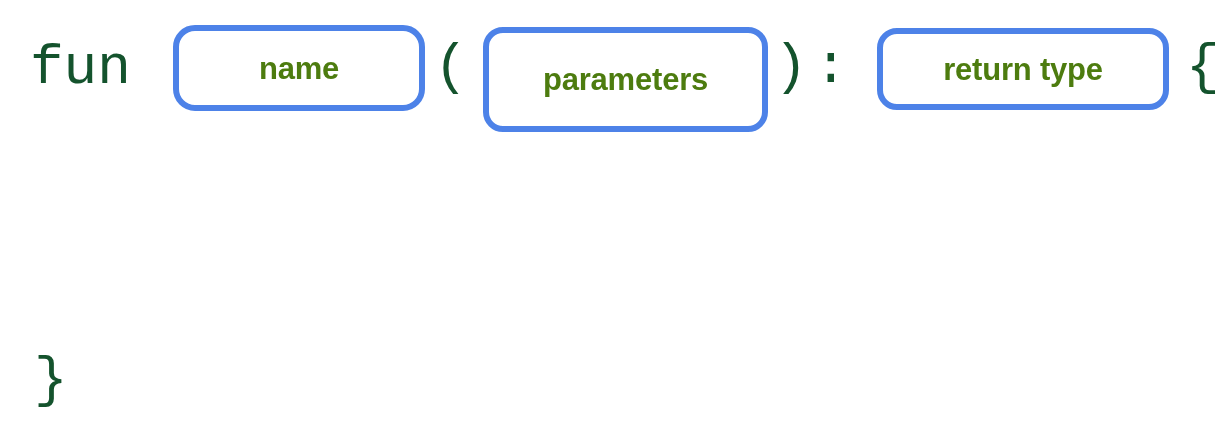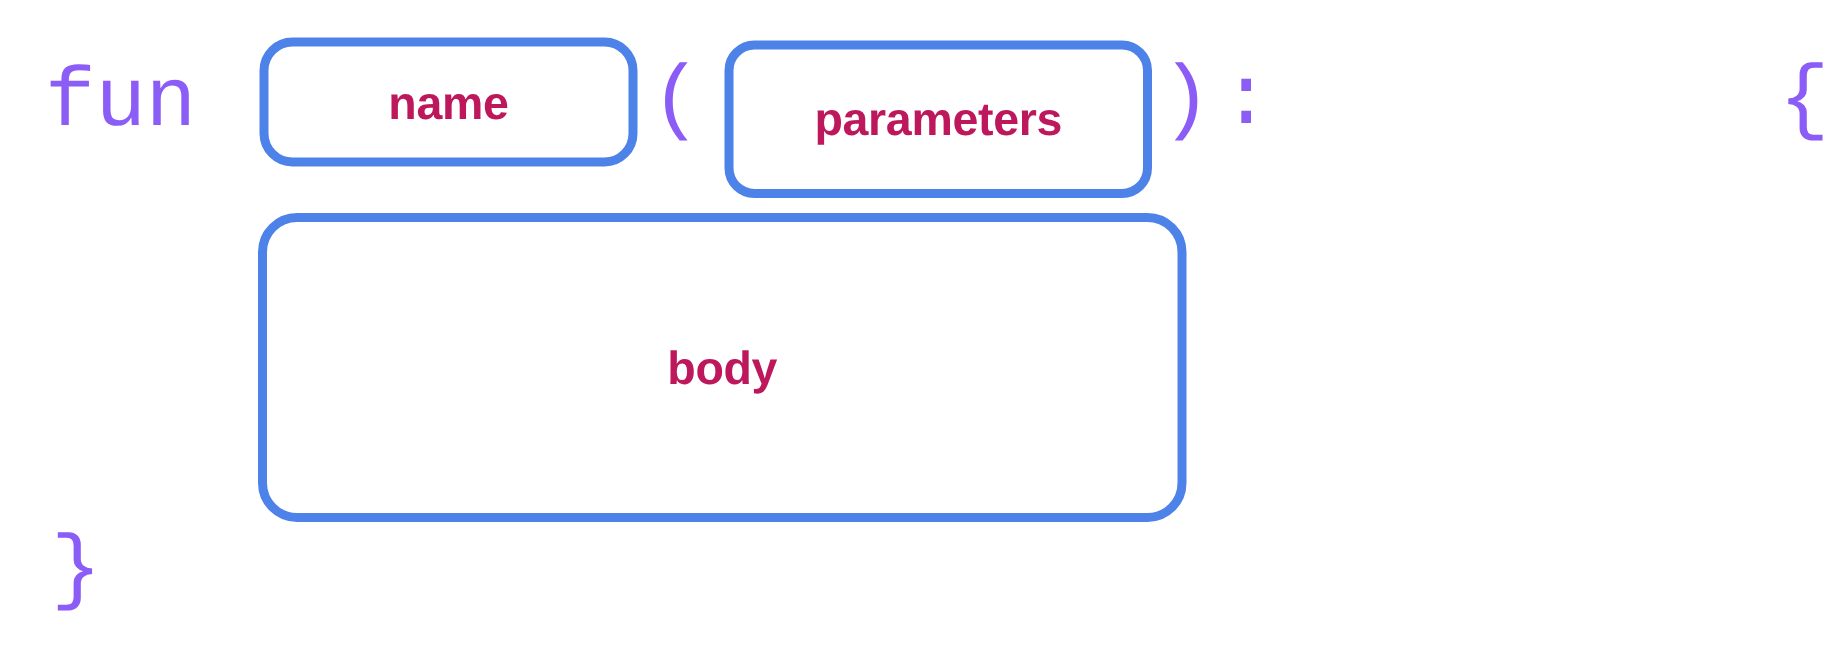--- a/index.html
+++ b/index.html
@@ -24,21 +24,21 @@
     width: 1224px;
     height: 436px;
   }
 
   
   .code-token {
     position: absolute;
     font-family: "Liberation Mono", "DejaVu Sans Mono", monospace;
     font-size: 56px;
     line-height: 1;
-    color: #8b5cf6;
+    color: #14532d;
     font-weight: 400;
     white-space: pre;
     letter-spacing: 0px;
   }
 
   
   .slot {
     position: absolute;
     box-sizing: border-box;
     background: #ffffff;
@@ -46,21 +46,21 @@
     border-radius: 19px;
     display: flex;
     align-items: center;
     justify-content: center;
   }
   .slot-label {
     font-family: "Liberation Sans", "DejaVu Sans", sans-serif;
     font-weight: 700;
     font-size: 31px;
     line-height: 1;
-    color: #be185d;
+    color: #4d7c0f;
     letter-spacing: -0.2px;
     white-space: nowrap;
     user-select: none;
   }
 
   
   #kw-fun        { left: 30px;   top: 40px; }
   #paren-open    { left: 434px;  top: 39px; }
   #paren-close   { left: 774px;  top: 39px; }
   #colon         { left: 814px;  top: 39px; }
@@ -86,22 +86,22 @@
   <span class="code-token" id="paren-open">(</span>
 
   <div class="slot" id="slot-parameters">
     <span class="slot-label">parameters</span>
   </div>
 
   <span class="code-token" id="paren-close">)</span>
 
   <span class="code-token" id="colon">:</span>
 
+  <div class="slot" id="slot-returntype">
+    <span class="slot-label">return type</span>
+  </div>
 
   <span class="code-token" id="brace-open">{</span>
 
-  <div class="slot" id="slot-body">
-    <span class="slot-label">body</span>
-  </div>
 
   <span class="code-token" id="brace-close">}</span>
 
 </div>
 
 </body></html>

